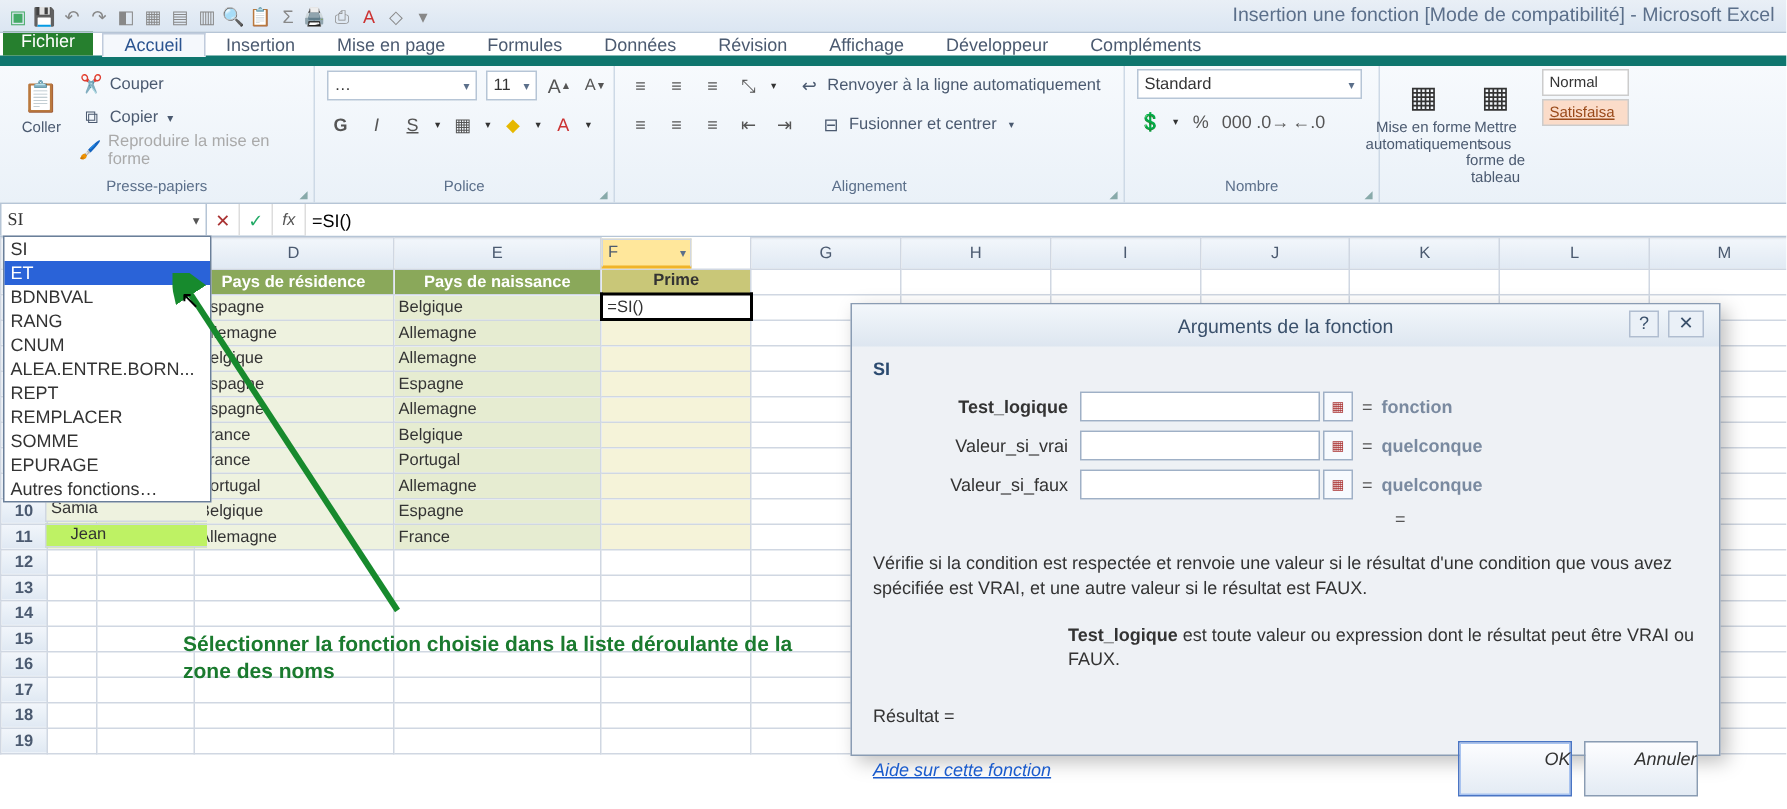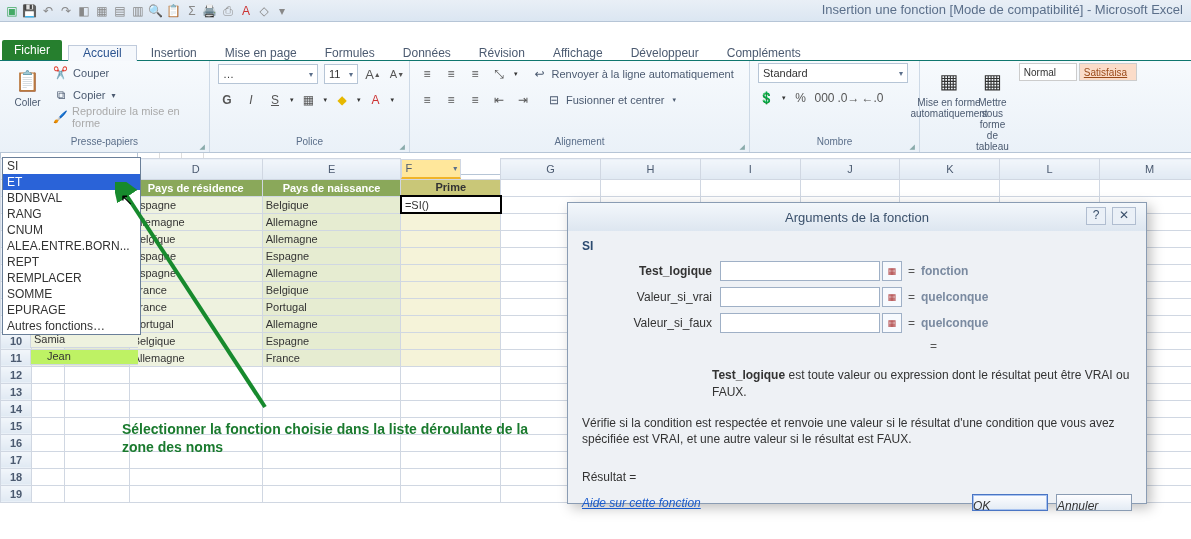--- a/index.html
+++ b/index.html
@@ -6,21 +6,21 @@
   body { width: 1191px; height: 539px; background: #fff; overflow: hidden; position: relative; font-size: 11px; color: #333; }
   
   
   .qat-bar { height: 22px; background: linear-gradient(#e9eff6,#dbe6f2); border-bottom: 1px solid #b6c5d6; display: flex; align-items: center; position: relative; }
   .qat-left { display: flex; align-items: center; gap: 2px; padding-left: 4px; }
   .qat-ico { width: 16px; height: 16px; display: inline-flex; align-items: center; justify-content: center; font-size: 12px; color: #4a6; }
   .qat-ico.gray { color: #888; }
   .title-text { position: absolute; right: 8px; top: 2px; font-size: 13px; color: #5b6f8a; }
   
   
-  .tabs-row { height: 22px; background: #fff; display: flex; align-items: flex-end; padding-left: 2px; border-bottom: 1px solid #0f766e; margin-top: 17px; }
+  .tabs-row { height: 22px; background: #fff; display: flex; align-items: flex-end; padding-left: 2px; border-bottom: 7px solid #0f766e; }
   .file-tab { background: #267f2e; color: #fff; padding: 3px 12px; font-size: 12px; border-radius: 2px 2px 0 0; margin-right: 6px; cursor: pointer; }
   .tab { padding: 0 14px; font-size: 12px; color: #4b5a70; cursor: pointer; }
   .tab.active { background: #f5f8fc; border: 1px solid #c0cbdc; border-bottom: 1px solid #f5f8fc; color: #2b5490; margin-bottom: -1px; }
   
   
   .ribbon { height: 92px; background: linear-gradient(#f7fafd,#eaf1f8); border-bottom: 1px solid #b6c5d6; display: flex; position: relative; }
   .group { border-right: 1px solid #cdd9e6; padding: 2px 8px 0 8px; display: flex; flex-direction: column; height: 100%; }
   .group-body { flex: 1; display: flex; align-items: flex-start; gap: 6px; }
   .group-label { height: 16px; font-size: 10px; color: #5b6f8a; text-align: center; position: relative; }
   .group-label::after { content: "◢"; font-size: 7px; color: #8aa; position: absolute; right: -4px; bottom: 1px; }
@@ -28,21 +28,21 @@
   .big-btn .bic { width: 32px; height: 32px; display: flex; align-items:center; justify-content:center; font-size: 20px; }
   .big-btn span.lbl { font-size: 10px; color: #4b5a70; text-align: center; line-height: 1.1; }
   .stack { display: flex; flex-direction: column; gap: 2px; }
   .mini-row { display: flex; align-items: center; gap: 4px; font-size: 11px; color: #4b5a70; height: 20px; cursor: pointer; }
   .mini-row.dis { color: #aaa; }
   .mic { width: 16px; height: 16px; display: inline-flex; align-items:center; justify-content:center; font-size: 12px; }
   .sel { height: 20px; border: 1px solid #b6c5d6; background: #fff; font-size: 11px; padding: 0 4px; min-width: 60px; display: inline-flex; align-items:center; justify-content: space-between; cursor: pointer; }
   .sel::after { content: "▾"; font-size: 8px; color: #5b6f8a; margin-left: 4px; }
   .btns-row { display: flex; gap: 6px; align-items: center; height: 22px; }
   .ib { width: 18px; height: 18px; display:flex; align-items:center; justify-content:center; font-size: 12px; color:#555; cursor:pointer; }
-  .style-samples { display: flex; flex-direction: row; gap: 2px; margin-left: 4px; }
+  .style-samples { display: flex; flex-direction: column; gap: 2px; margin-left: 4px; }
   .style-box { width: 58px; height: 18px; border: 1px solid #ccc; font-size: 10px; display:flex; align-items:center; padding: 0 4px; }
   .style-box.normal { background: #fff; }
   .style-box.sat { background: #fbdcc9; color: #9a4a1a; text-decoration: underline; }
   
   
   .fbar { height: 22px; border-bottom: 1px solid #b6c5d6; display: flex; align-items: stretch; background: #fff; position: relative; }
   .name-box { width: 138px; border-right: 1px solid #b6c5d6; border-left: 1px solid #b6c5d6; display: flex; align-items: center; padding: 0 4px; font-size: 11px; position: relative; }
   .name-box-val { flex: 1; font-family: "Segoe UI"; font-size: 12px; }
   .name-box .dd { font-size: 9px; color: #555; cursor: pointer; }
   .fb-btn { width: 22px; display:flex; align-items:center; justify-content:center; border-right: 1px solid #ddd; font-size: 12px; cursor:pointer; }
@@ -92,21 +92,21 @@
   .arg-row input { width: 160px; height: 20px; border: 1px solid #9fb0c6; padding: 0 3px; font-size: 12px; }
   .pick { width: 20px; height: 20px; border: 1px solid #9fb0c6; margin-left: 2px; background:#f7fafe; display:flex; align-items:center; justify-content:center; font-size:9px; color:#a33; cursor:pointer; }
   .eq { margin: 0 6px; color:#555; }
   .arg-type { color:#7a8aa0; font-weight: bold; }
   .desc { margin-top: 14px; line-height: 1.4; }
   .desc .k { font-weight: bold; }
   .result-row { margin-top: 22px; }
   .dlg-foot { display:flex; align-items:center; justify-content: space-between; margin-top: 10px; font-style: italic; }
   .dlg-foot a { color:#1a5bcc; text-decoration: underline; cursor:pointer; }
   .dlg-btns { display:flex; gap: 8px; }
-  .dlg-btn { width: 76px; height: 17px; border: 1px solid #8a9cb3; background: linear-gradient(#fdfdff,#e3ebf4); text-align:left; line-height:22px; cursor:pointer; font-size:12px; }
+  .dlg-btn { width: 76px; height: 37px; border: 1px solid #8a9cb3; background: linear-gradient(#fdfdff,#e3ebf4); text-align:right; line-height:22px; cursor:pointer; font-size:12px; }
   .dlg-btn.primary { border-color: #4a75c4; box-shadow: inset 0 0 0 1px #a8c3f0; }
   
   
   .anno-text { position:absolute; left: 122px; top: 420px; width: 420px; font-size: 14px; font-weight: bold; color: #1a7a2e; line-height:1.3; z-index: 55; }
   svg.arrow { position:absolute; left: 115px; top: 182px; z-index: 56; pointer-events: none; }
   .cursor { position:absolute; left: 120px; top: 190px; font-size: 16px; color:#000; z-index: 57; pointer-events:none; }
 </style>
 </head>
 <body>
 
@@ -655,25 +655,25 @@
         </div>
         <div class="arg-row">
           <label class="">Valeur_si_faux</label>
           <input style="">
           <div class="pick">▦</div>
           <span class="eq">=</span>
           <span class="arg-type">quelconque</span>
         </div>
       </div>
     <div style="text-align:right; padding-right:195px; color:#555; margin-top:4px">=</div>
+    <div class="desc">
+      <span>Vérifie si la condition est respectée et renvoie une valeur si le résultat d'une condition que vous avez spécifiée est VRAI, et une autre valeur si le résultat est FAUX.</span>
+    </div>
     <div class="desc" style="text-align:left; padding-left:130px">
       <span class="k">Test_logique</span><span> est toute valeur ou expression dont le résultat peut être VRAI ou FAUX.</span>
-    </div>
-    <div class="desc">
-      <span>Vérifie si la condition est respectée et renvoie une valeur si le résultat d'une condition que vous avez spécifiée est VRAI, et une autre valeur si le résultat est FAUX.</span>
     </div>
     <div class="result-row">Résultat =</div>
     <div class="dlg-foot">
       <a>Aide sur cette fonction</a>
       <div class="dlg-btns">
         <div class="dlg-btn primary">OK</div>
         <div class="dlg-btn">Annuler</div>
       </div>
     </div>
   </div>

